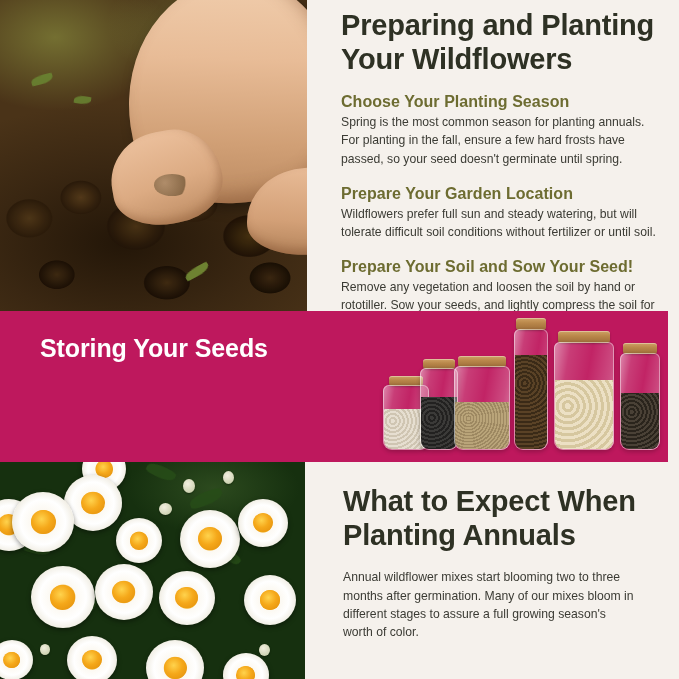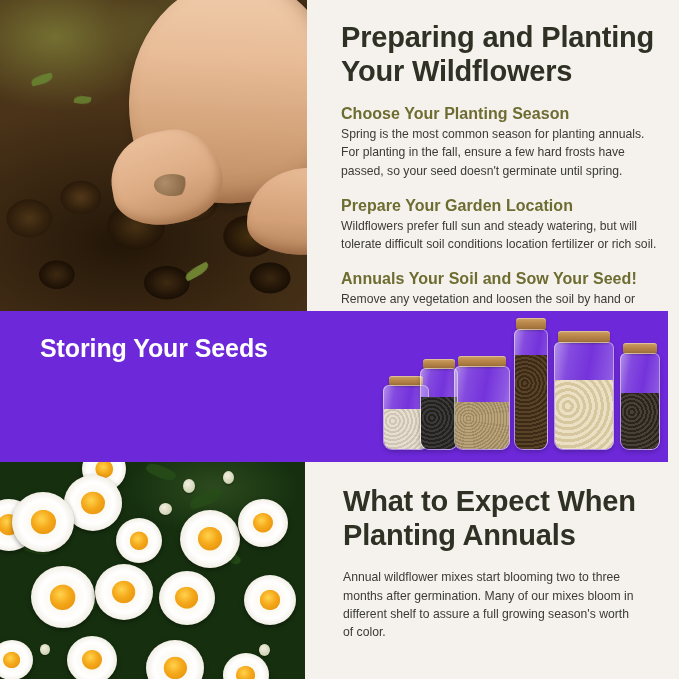--- a/index.html
+++ b/index.html
@@ -117,21 +117,21 @@
     border-radius:50%;
     background:radial-gradient(circle at 42% 38%,#ffd34d 0%,#f5a81a 45%,#e08c0a 100%);
   }
   .bud{position:absolute;border-radius:50%;background:radial-gradient(circle at 40% 35%,#f2efe0,#cfd3b4 70%,#9aa87a 100%);box-shadow:0 1px 2px rgba(0,0,0,.35);}
 
   
   .panel-top{
     position:absolute;left:307px;top:0;width:372px;height:311px;
     background:#f5f1ec;
     box-sizing:border-box;
-    padding:20px 14px 0 34px;
+    padding:8px 14px 0 34px;
   }
   h1.head{
     margin:0;
     font-size:29px;
     line-height:1.18;
     font-weight:700;
     color:#2e3124;
     letter-spacing:-.2px;
   }
   .subhead{
@@ -144,21 +144,21 @@
   .body-txt{
     margin:0;
     font-size:12.2px;
     line-height:1.48;
     color:#3b3b34;
   }
 
   
   .band-green{
     position:absolute;left:0;top:311px;width:668px;height:151px;
-    background:#6d28d9;
+    background:#be185d;
     overflow:hidden;
   }
   .band-inner{
     position:absolute;left:40px;top:24px;width:300px;
   }
   h2.head-green{
     margin:0 0 10px 0;
     font-size:25px;
     font-weight:700;
     color:#ffffff;
@@ -242,23 +242,23 @@
       <div class="seed-bits"></div>
     </div>
 
     <div class="panel-top">
       <h1 class="head">Preparing and Planting Your Wildflowers</h1>
 
       <p class="subhead">Choose Your Planting Season</p>
       <p class="body-txt">Spring is the most common season for planting annuals. For planting in the fall, ensure a few hard frosts have passed, so your seed doesn't germinate until spring.</p>
 
       <p class="subhead">Prepare Your Garden Location</p>
-      <p class="body-txt">Wildflowers prefer full sun and steady watering, but will tolerate difficult soil conditions location fertilizer or rich soil.</p>
-
-      <p class="subhead">Annuals Your Soil and Sow Your Seed!</p>
+      <p class="body-txt">Wildflowers prefer full sun and steady watering, but will tolerate difficult soil conditions without fertilizer or until soil.</p>
+
+      <p class="subhead">Prepare Your Soil and Sow Your Seed!</p>
       <p class="body-txt">Remove any vegetation and loosen the soil by hand or rototiller. Sow your seeds, and lightly compress the soil for protection from birds and wind. Water as needed.</p>
     </div>
   </div>
 
   <div class="band-green">
     <div class="band-inner">
       <h2 class="head-green">Storing Your Seeds</h2>
     </div>
 
     <div class="jars">
@@ -337,16 +337,16 @@
     <div class="daisy" style="left:52%;top:50%;width:56px;height:54px;"></div>
     <div class="daisy" style="left:80%;top:52%;width:52px;height:50px;"></div>
     <div class="daisy" style="left:22%;top:80%;width:50px;height:48px;"></div>
     <div class="daisy" style="left:48%;top:82%;width:58px;height:56px;"></div>
     <div class="daisy" style="left:-3%;top:82%;width:42px;height:40px;"></div>
     <div class="daisy" style="left:73%;top:88%;width:46px;height:44px;"></div>
   </div>
 
   <div class="panel-bottom">
     <h2 class="head-bottom">What to Expect When Planting Annuals</h2>
-    <p class="body-bottom">Annual wildflower mixes start blooming two to three months after germination. Many of our mixes bloom in different shelf to assure a full growing season's worth of color.</p>
+    <p class="body-bottom">Annual wildflower mixes start blooming two to three months after germination. Many of our mixes bloom in different stages to assure a full growing season's worth of color.</p>
   </div>
 
 </div>
 
 </body></html>

